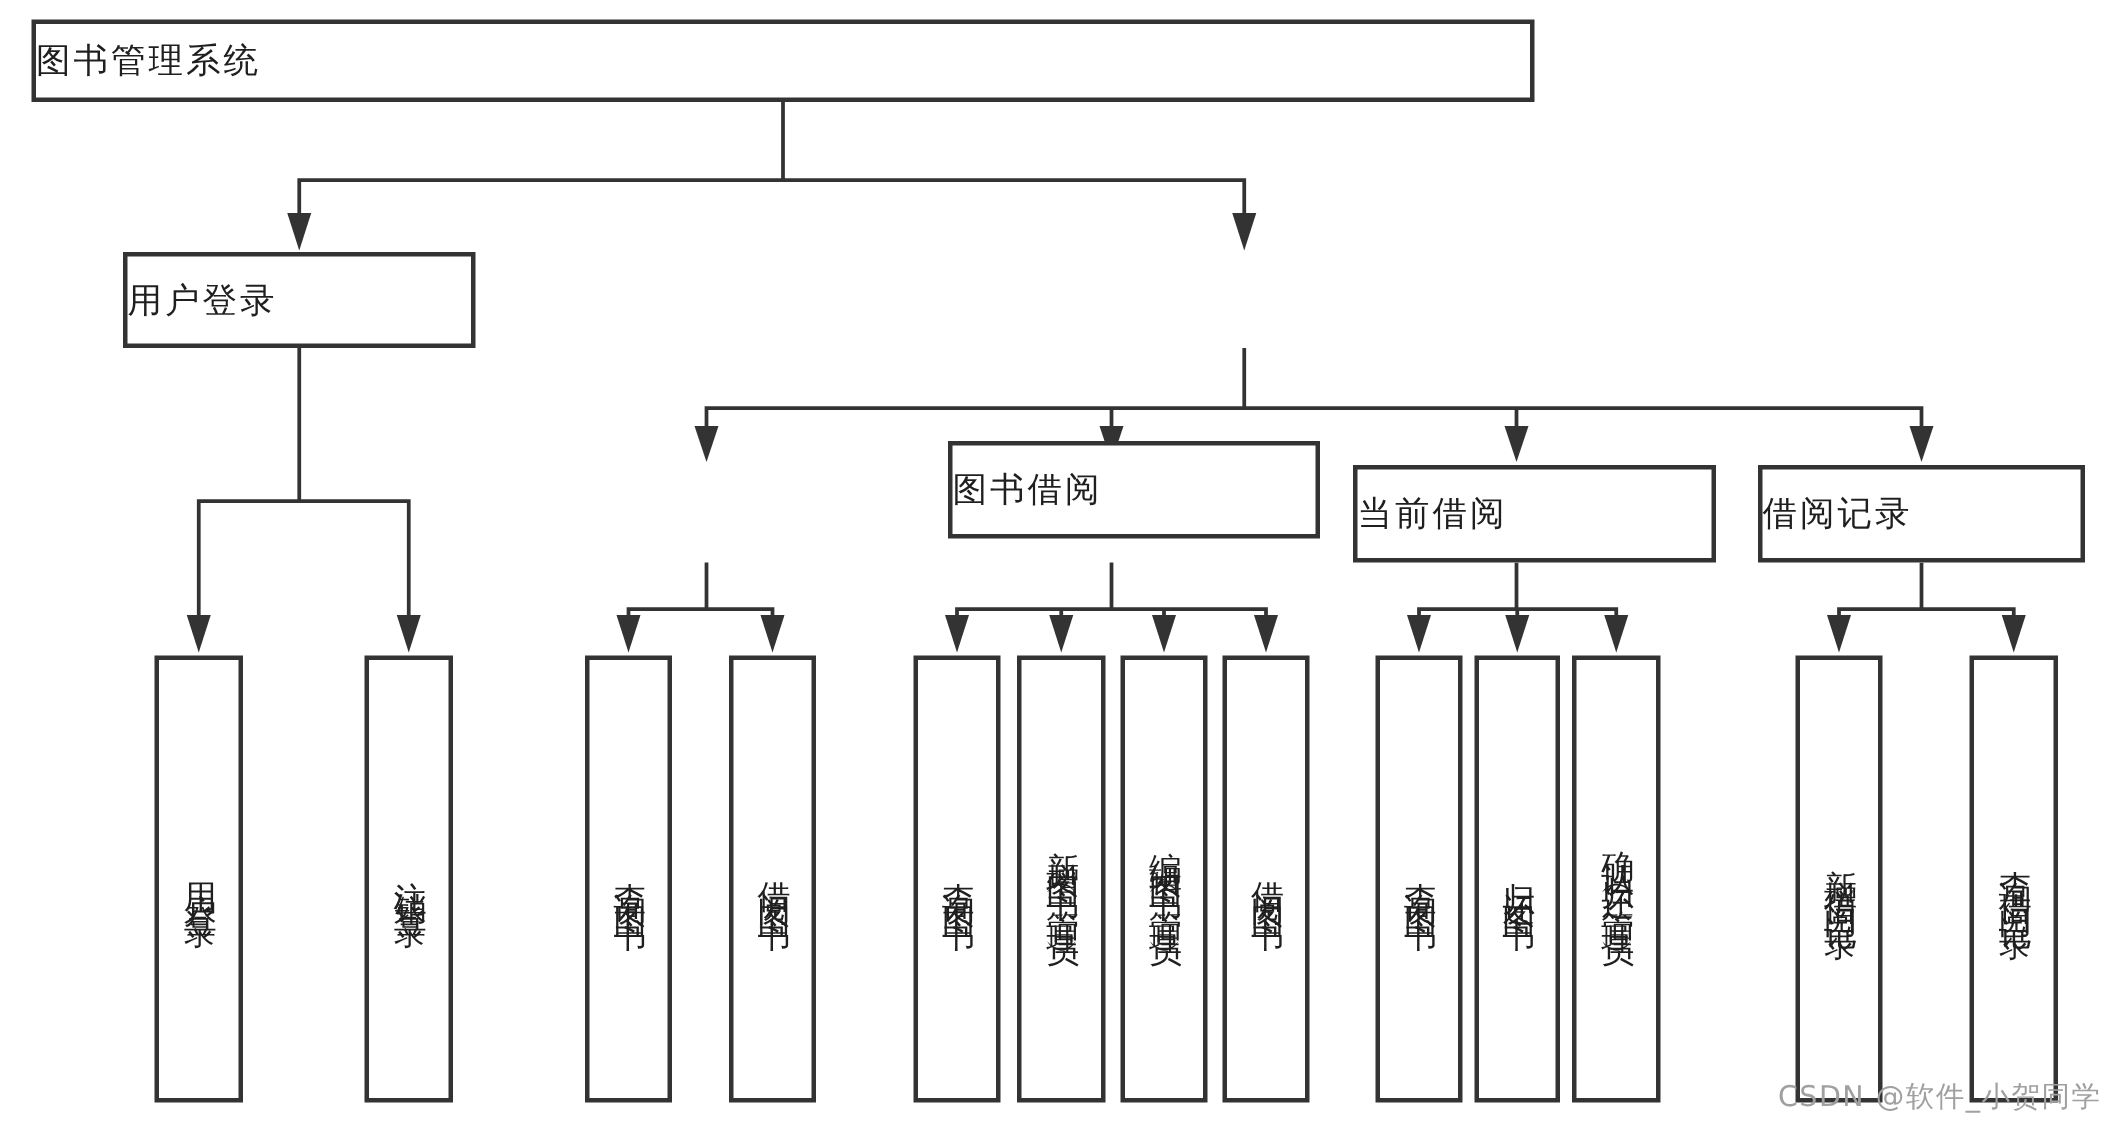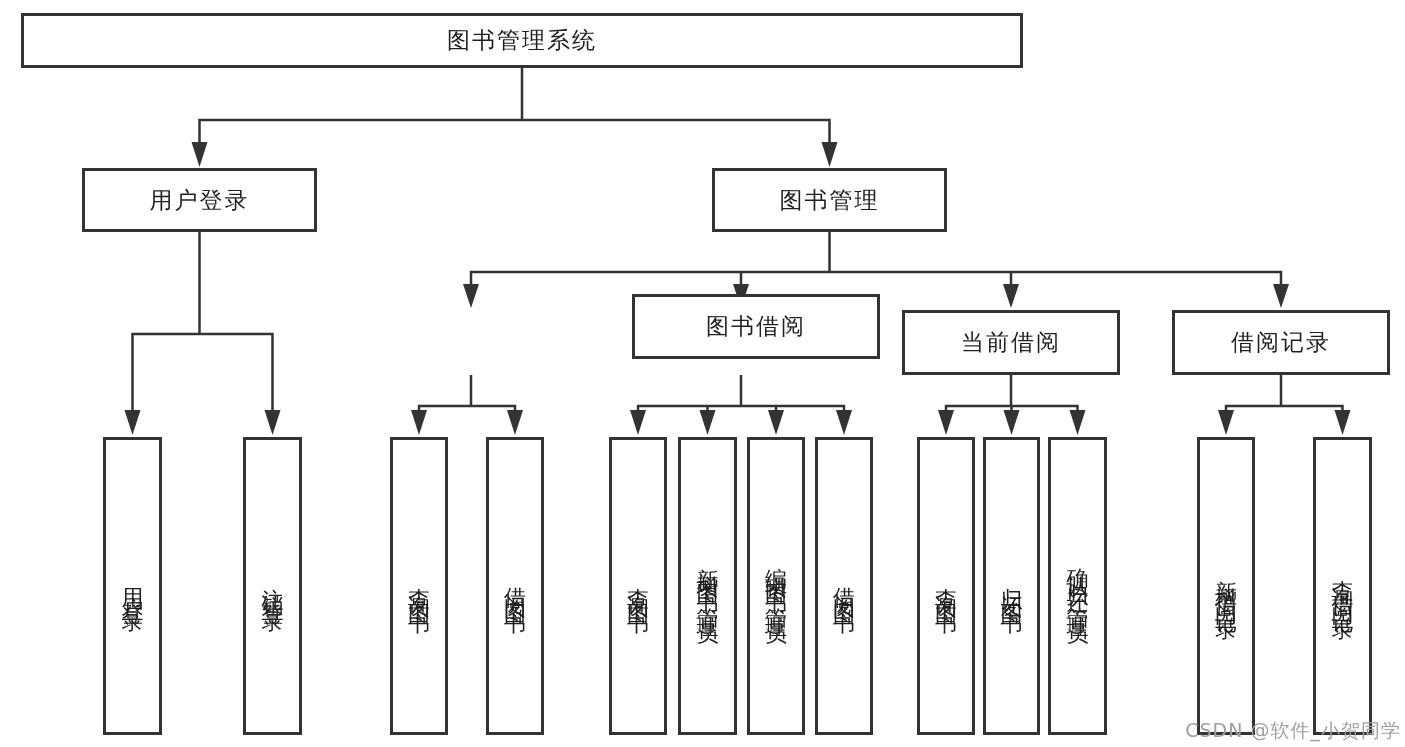--- a/index.html
+++ b/index.html
@@ -18,21 +18,21 @@
   }
   .connectors{
     position:absolute;left:0;top:0;width:1405px;height:747px;
     z-index:0;
   }
   .connectors path{stroke:var(--line);stroke-width:2.5;fill:none;}
   .connectors polygon{fill:var(--line);}
   .hbox{
     position:absolute;box-sizing:border-box;
     border:3px solid var(--line);background:#fff;
-    display:flex;align-items:center;justify-content:center;
+    display:flex;align-items:center;
     z-index:1;
   }
   .hlabel{
     font-size:23px;color:var(--text);letter-spacing:2px;white-space:nowrap;
   }
   .vbox{
     position:absolute;box-sizing:border-box;
     border:3px solid var(--line);background:#fff;
     display:flex;align-items:center;justify-content:center;
     z-index:1;
@@ -83,28 +83,25 @@
     <polygon points="1334.5,410 1350.5,410 1342.5,435"></polygon>
   </svg>
 
   <div class="hbox" style="left:21px;top:13px;width:1002px;height:55px">
     <span class="hlabel">图书管理系统</span>
   </div>
 
   <div class="hbox" style="left:82px;top:168px;width:235px;height:64px">
     <span class="hlabel">用户登录</span>
   </div>
-  <div class="hbox" style="left:712px;top:168px;width:235px;height:64px">
-    <span class="hlabel">图书管理</span>
-  </div>
 
   <div class="hbox" style="left:632px;top:294px;width:248px;height:65px">
     <span class="hlabel">图书借阅</span>
   </div>
-  <div class="hbox" style="left:902px;top:310px;width:218px;height:65px">
+  <div class="hbox" style="left:902px;top:310px;width:242px;height:65px">
     <span class="hlabel">当前借阅</span>
   </div>
   <div class="hbox" style="left:1172px;top:310px;width:218px;height:65px">
     <span class="hlabel">借阅记录</span>
   </div>
 
   <div class="vbox" style="left:103px;top:437px;width:59px;height:298px">
     <span class="vlabel">用户登录</span>
   </div>
   <div class="vbox" style="left:243px;top:437px;width:59px;height:298px">

